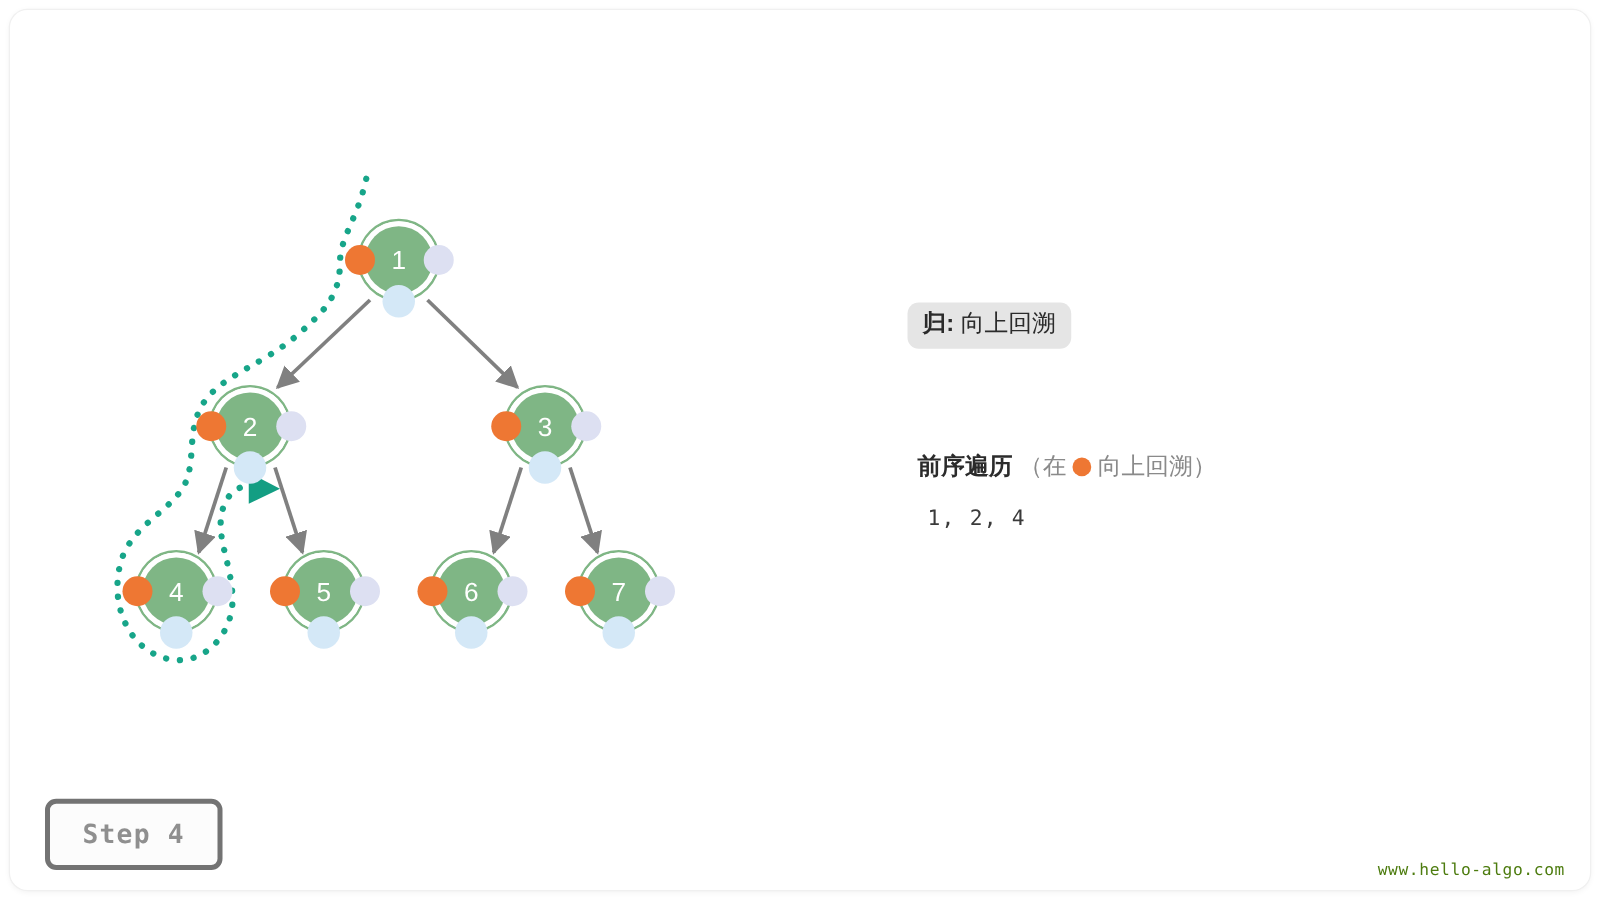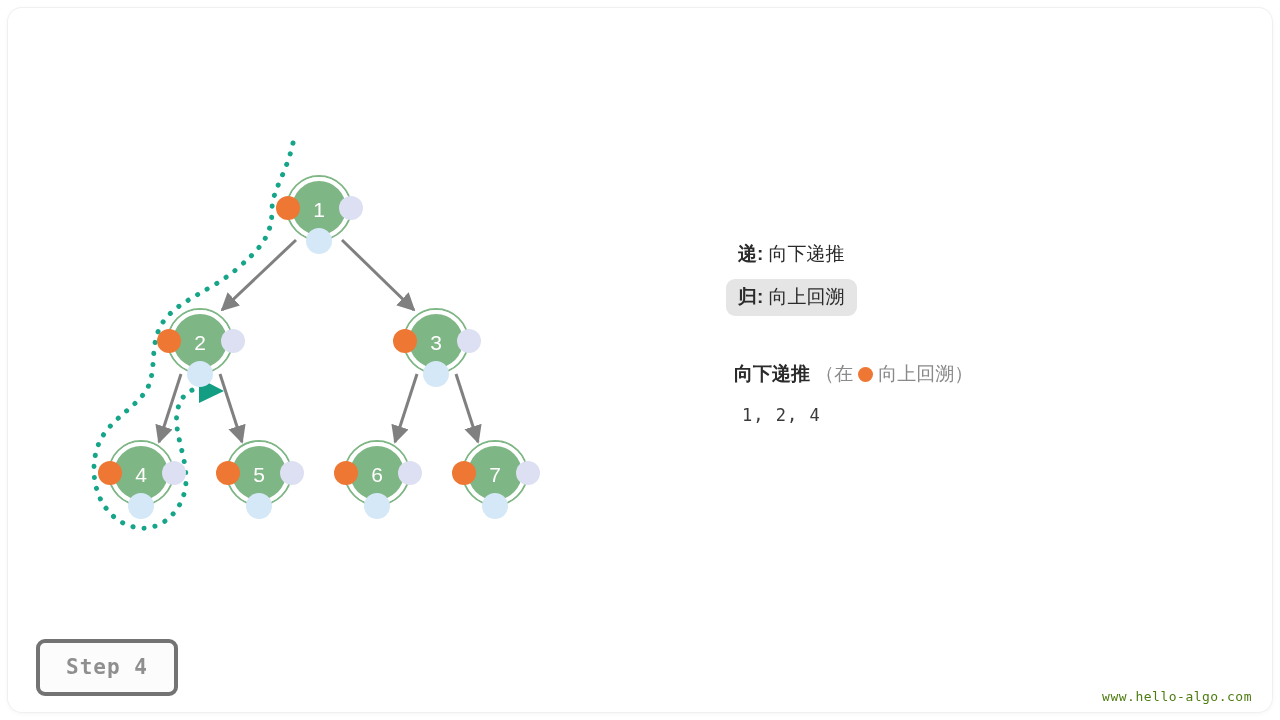--- a/index.html
+++ b/index.html
@@ -242,37 +242,31 @@
       <circle cx="495" cy="473" r="29.5" fill="none" stroke="#ffffff" stroke-width="3"></circle>
       <circle cx="495" cy="473" r="27" fill="#7fb685"></circle>
       <circle cx="528" cy="473" r="12" fill="#dde0f2"></circle>
       <circle cx="495" cy="506" r="13" fill="#d4e8f7"></circle>
       <circle cx="464" cy="473" r="12" fill="#ee7733"></circle>
       <text class="node-label" x="495" y="474">7</text>
     </g>
   </svg>
 
   <div id="legend">
-    <div id="legend-row-1">
-      <span class="legend-line plain">
-        <span class="legend-key">递:</span>
-        <span class="legend-val">向下递推</span>
-      </span>
-    </div>
     <div id="legend-row-2">
       <span class="legend-line highlight">
         <span class="legend-key">归:</span>
         <span class="legend-val">向上回溯</span>
       </span>
     </div>
   </div>
 
   <div id="traversal">
     <div id="traversal-heading">
-      <span class="tv-title">向下递推</span>
+      <span class="tv-title">前序遍历</span>
       <span class="tv-paren">（在</span><span class="inline-dot"></span><span class="tv-paren">向上回溯）</span>
     </div>
     <div id="traversal-result">1, 2, 4</div>
   </div>
 
   <div id="step-badge">Step 4</div>
 
   <div id="watermark">www.hello-algo.com</div>
 </div>
 

